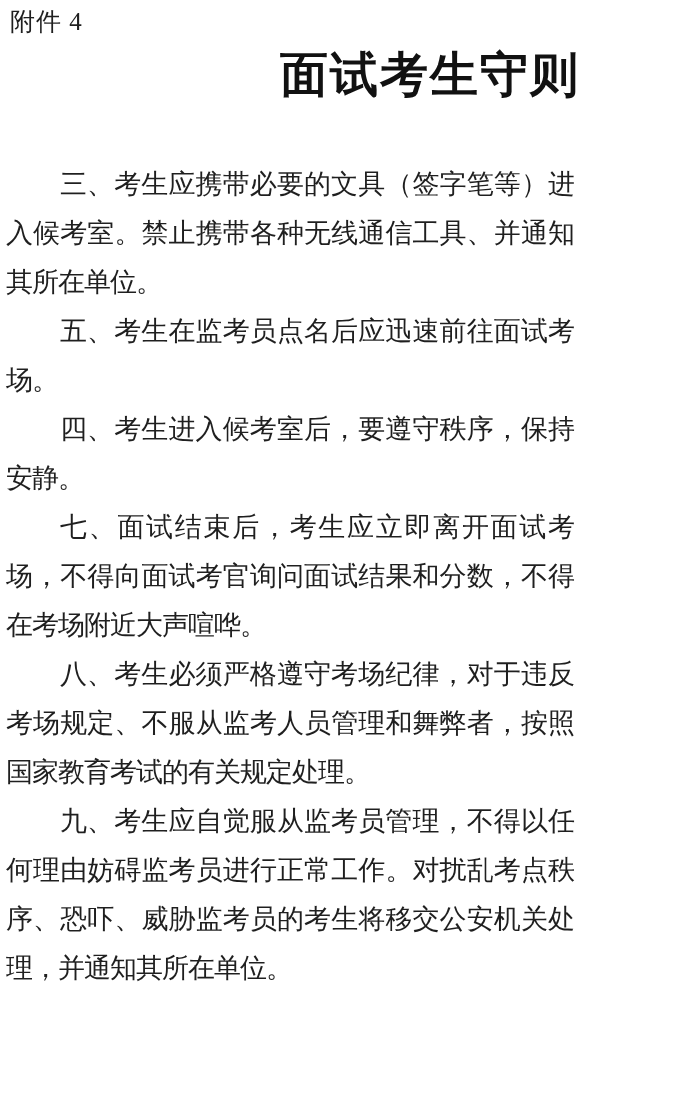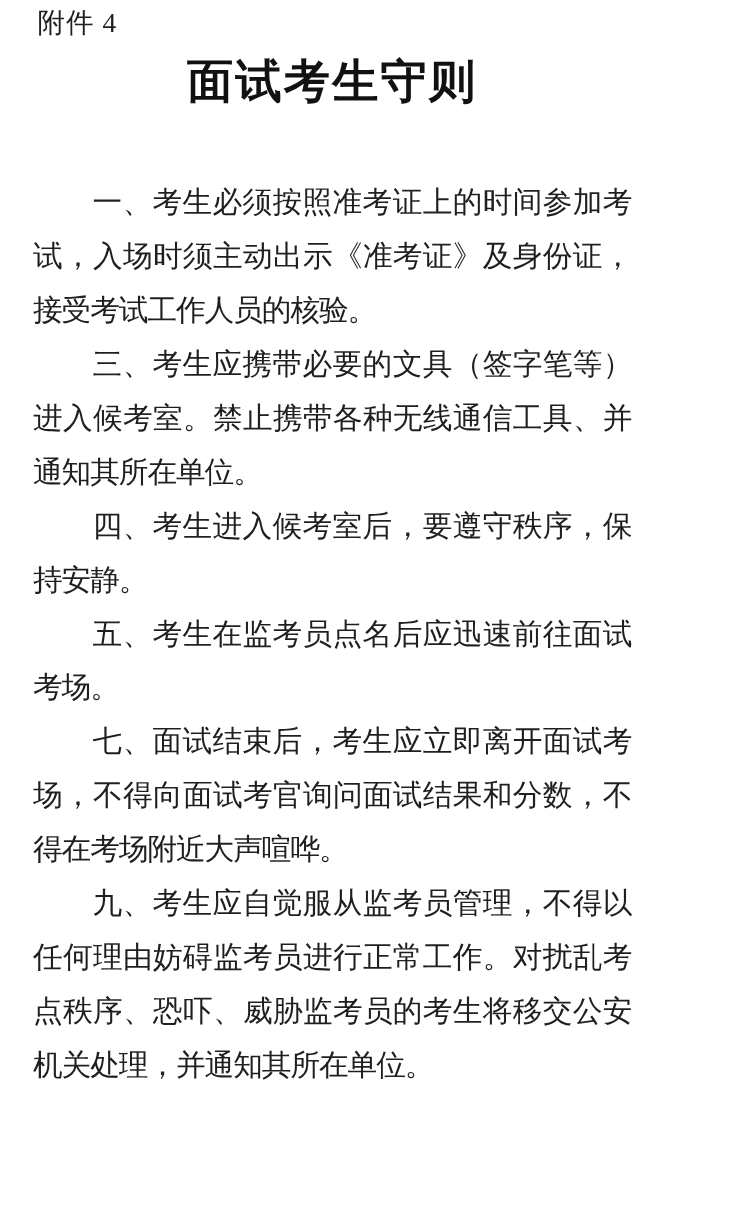--- a/index.html
+++ b/index.html
@@ -10,33 +10,32 @@
   .page {
     position: relative;
     width: 580px;
     height: 1098px;
     background: #ffffff;
     overflow: hidden;
     box-sizing: border-box;
     padding-top: 8px;
     font-family: "Liberation Serif", "DejaVu Serif", serif;
     color: #1f1f1f;
-    padding-left: 24px;
   }
   .attachment {
     margin: 0 0 0 10px;
     font-size: 25px;
     line-height: 28px;
     letter-spacing: 1px;
     color: #1f1f1f;
   }
   .doc-title {
     margin: 16px 0 0 0;
-    text-align: center;
-    font-size: 42px;
+    text-align: right;
+    font-size: 48px;
     line-height: 46px;
     font-weight: bold;
     letter-spacing: 2px;
     color: #111111;
   }
   .content {
     margin-top: 62px;
     padding: 0 6px;
   }
   .content p.para {
@@ -53,20 +52,20 @@
 </style>
 </head>
 <body>
 
 <div class="page">
   <div class="attachment">附件 4</div>
 
   <h1 class="doc-title">面试考生守则</h1>
 
   <div class="content">
-      <p class="para">一、考生必须按照准考证上的时间参加考试，入场时须主动出示《准考证》及身份证，接受考试工作人员的核验。</p>
       <p class="para">三、考生应携带必要的文具（签字笔等）进入候考室。禁止携带各种无线通信工具、并通知其所在单位。</p>
+      <p class="para">五、考生在监考员点名后应迅速前往面试考场。</p>
       <p class="para">四、考生进入候考室后，要遵守秩序，保持安静。</p>
-      <p class="para">五、考生在监考员点名后应迅速前往面试考场。</p>
       <p class="para">七、面试结束后，考生应立即离开面试考场，不得向面试考官询问面试结果和分数，不得在考场附近大声喧哗。</p>
+      <p class="para">八、考生必须严格遵守考场纪律，对于违反考场规定、不服从监考人员管理和舞弊者，按照国家教育考试的有关规定处理。</p>
       <p class="para">九、考生应自觉服从监考员管理，不得以任何理由妨碍监考员进行正常工作。对扰乱考点秩序、恐吓、威胁监考员的考生将移交公安机关处理，并通知其所在单位。</p>
     </div>
 </div>
 
 </body></html>

